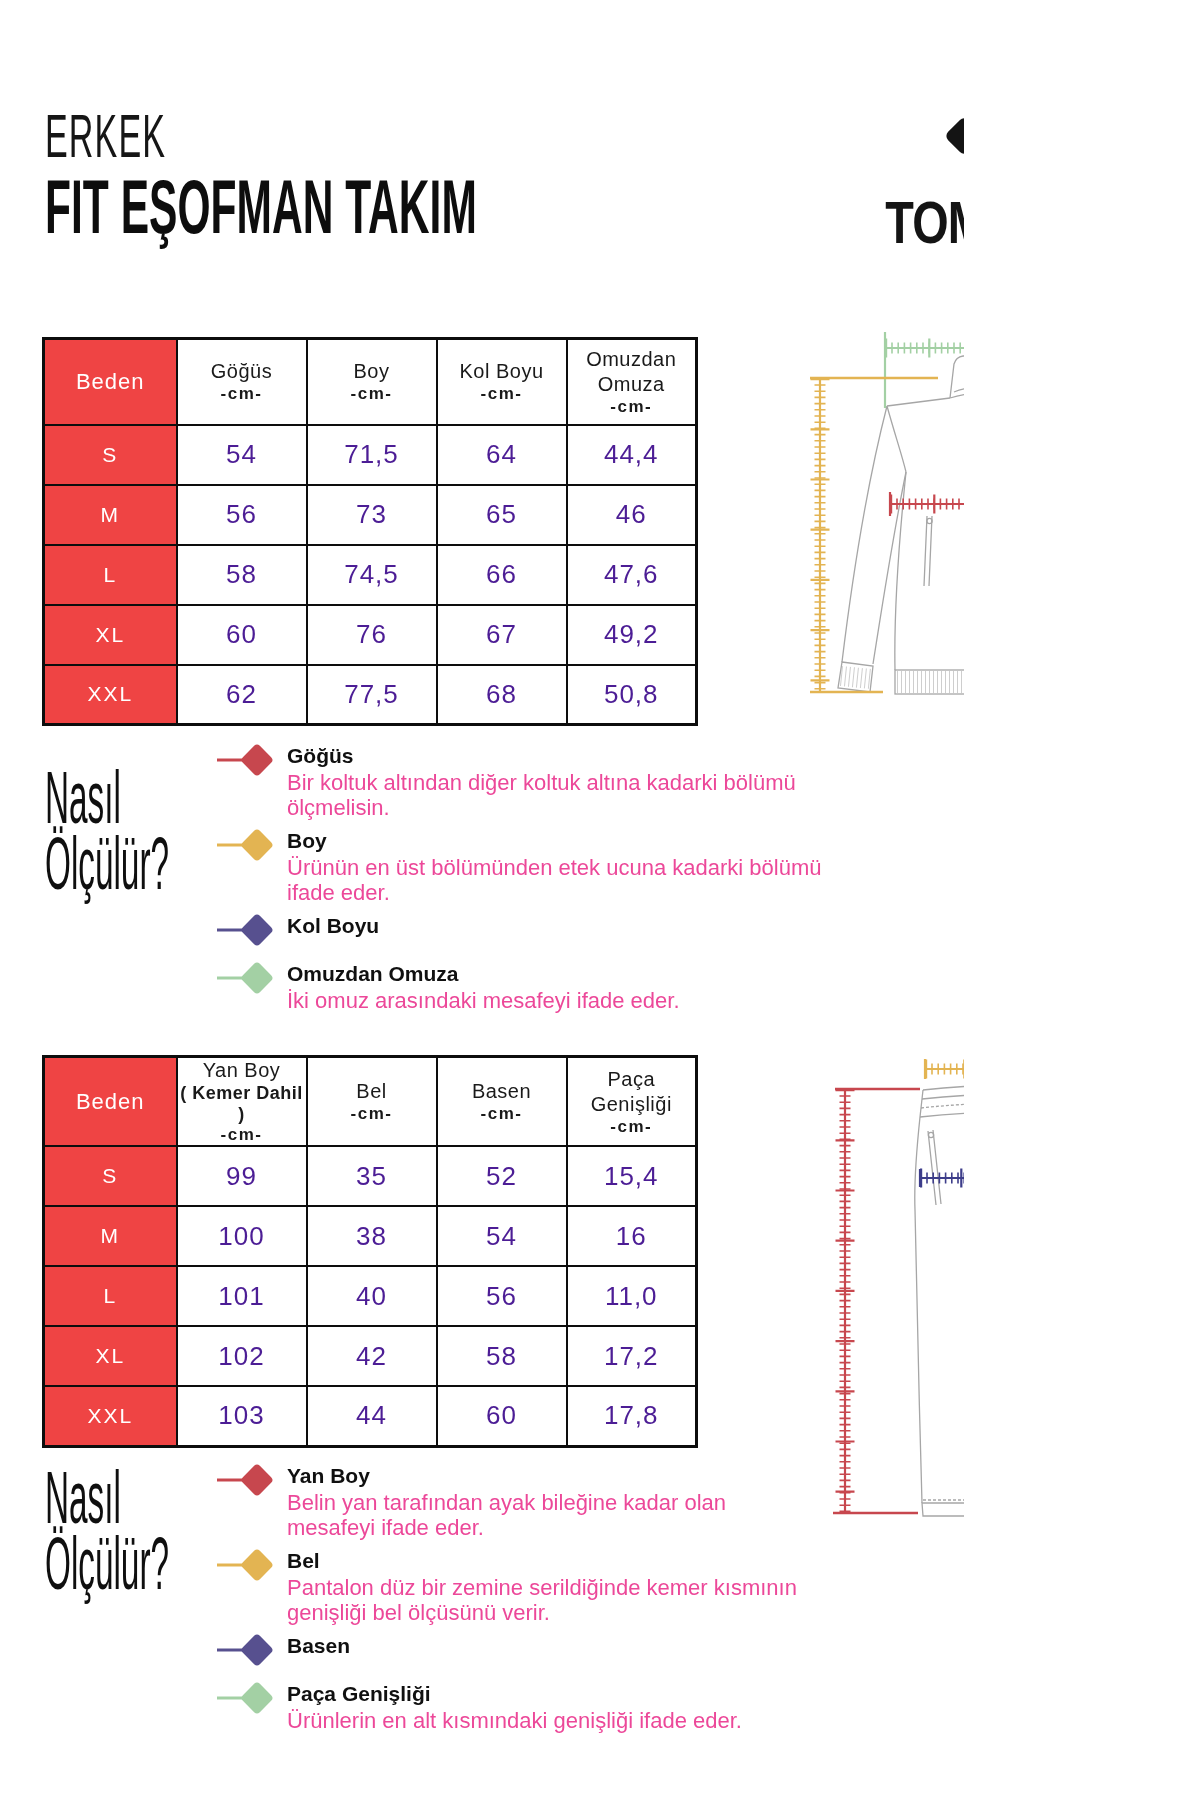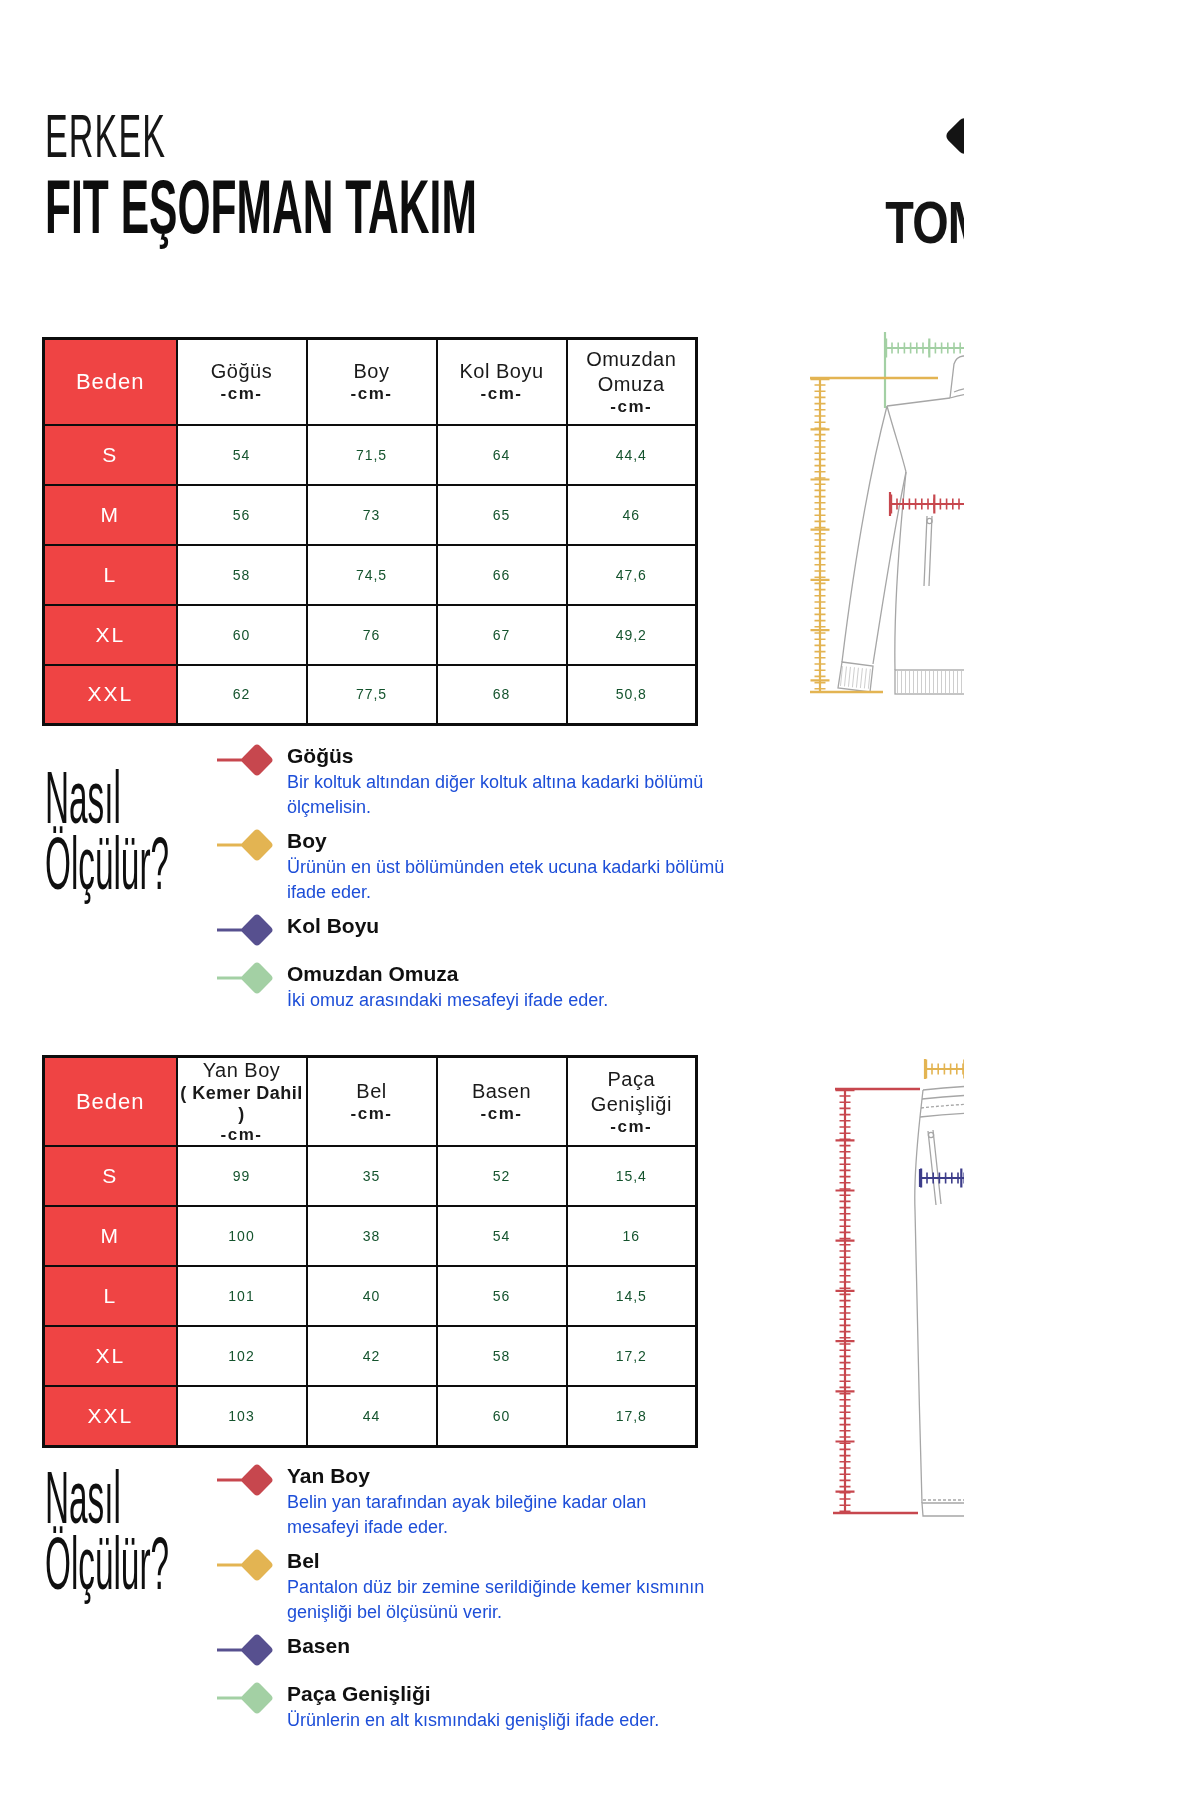--- a/index.html
+++ b/index.html
@@ -23,36 +23,36 @@
   #pants-table{left:42px;top:1055px;width:653px;}
   .size-table th,.size-table td{border:2px solid #0d0d0d;text-align:center;vertical-align:middle;padding:0;}
   .size-table tr.head-row{height:86px;}
   .size-table tr.data-row{height:60px;}
   .corner-cell,.size-cell{background:#ef4444;color:#fff;}
   .corner-cell{font-size:22px;font-weight:400;letter-spacing:1px;}
   .size-cell{font-size:21px;letter-spacing:2px;font-weight:400;}
   .col-title{font-size:20px;line-height:1.25;letter-spacing:.5px;font-weight:400;color:#1a1a1a;}
   .col-sub{font-size:18px;letter-spacing:.5px;color:#1a1a1a;}
   .col-unit{font-size:17px;letter-spacing:1.5px;color:#1a1a1a;}
-  .value-cell{font-size:14px;letter-spacing:1px;color:#14532d;}
+  .value-cell{font-size:26px;letter-spacing:1px;color:#4c1d95;}
 
   
   .how-title{position:absolute;left:45px;font-size:74px;line-height:66px;font-weight:400;color:#0f0f0f;
              white-space:pre-line;transform:scaleX(.45);transform-origin:left top;}
   #how1{top:765px;}
   #how2{top:1465px;}
 
   
   .legend{position:absolute;left:217px;width:620px;}
   #legend1{top:742px;}
   #legend2{top:1462px;}
   .legend-item{display:flex;align-items:flex-start;gap:12px;margin-bottom:7px;}
   .marker{flex:0 0 58px;margin-top:-5px;}
   .legend-name{font-size:21px;font-weight:700;line-height:28px;color:#101010;}
-  .legend-desc{font-size:18px;line-height:25px;color:#1d4ed8;white-space:pre-line;}
+  .legend-desc{font-size:22px;line-height:25px;color:#ec4899;white-space:pre-line;}
 
   
   .diagram{position:absolute;}
   #jacket-diagram{left:790px;top:320px;}
   #pants-diagram{left:800px;top:1035px;}
 </style>
 </head>
 <body>
 
 <div class="page">
@@ -285,21 +285,21 @@
       <td class="value-cell">100</td>
       <td class="value-cell">38</td>
       <td class="value-cell">54</td>
       <td class="value-cell">16</td>
     </tr>
     <tr class="data-row">
       <td class="size-cell">L</td>
       <td class="value-cell">101</td>
       <td class="value-cell">40</td>
       <td class="value-cell">56</td>
-      <td class="value-cell">14,5</td>
+      <td class="value-cell">11,0</td>
     </tr>
     <tr class="data-row">
       <td class="size-cell">XL</td>
       <td class="value-cell">102</td>
       <td class="value-cell">42</td>
       <td class="value-cell">58</td>
       <td class="value-cell">17,2</td>
     </tr>
     <tr class="data-row">
       <td class="size-cell">XXL</td>

